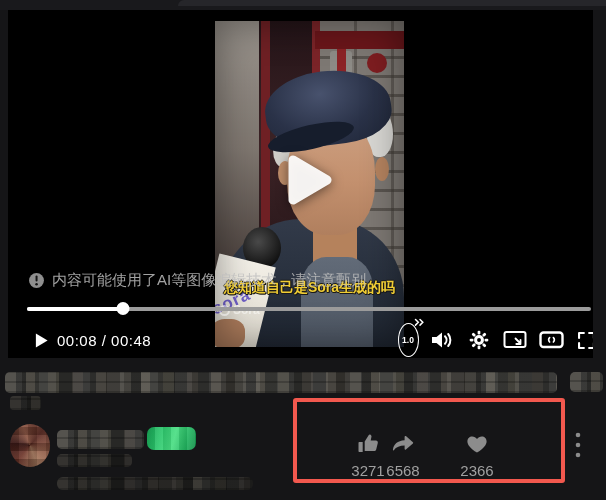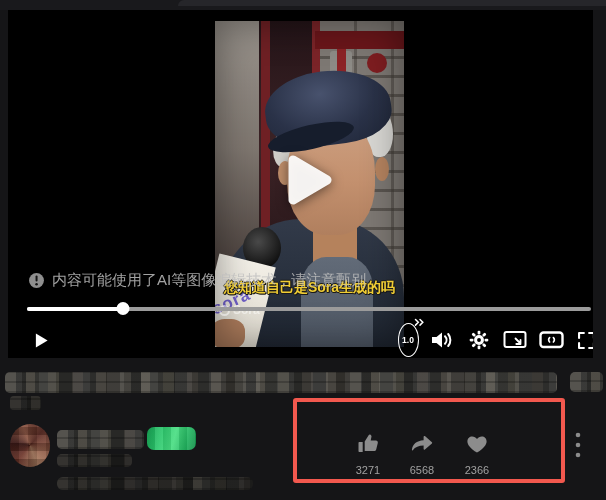--- a/index.html
+++ b/index.html
@@ -74,21 +74,21 @@
   #avatar::after { content:""; position:absolute; inset:0; background:repeating-linear-gradient(0deg,rgba(0,0,0,.18) 0 8px,rgba(255,255,255,.05) 8px 16px),repeating-linear-gradient(90deg,rgba(0,0,0,.12) 0 9px,rgba(255,255,255,.04) 9px 18px); }
   #badge { left:147px; top:427px; width:49px; height:23px; border-radius:7px; cursor:pointer; overflow:hidden;
      background:linear-gradient(105deg,#17a355 0%,#2ec96e 30%,#4ade83 55%,#22b35f 80%,#128c47 100%); }
   #badge::after { content:""; position:absolute; inset:0; background:repeating-linear-gradient(90deg,rgba(0,0,0,.08) 0 8px,rgba(255,255,255,.08) 8px 16px); }
 
   
   #highlight-box { left:293px; top:398px; width:272px; height:85px; border:4px solid #f2584e; border-radius:3px; z-index:3; pointer-events:none; }
 
   
   .action-btn { position:absolute; top:432px; width:54px; height:46px; display:flex; flex-direction:column; align-items:center; justify-content:space-between; cursor:pointer; z-index:4; }
-  .action-count { color:#a0a0a0; font-size:11px; line-height:15px; }
+  .action-count { color:#a0a0a0; font-size:15px; line-height:15px; }
   #more-menu { left:569px; top:430px; width:18px; height:30px; display:flex; align-items:center; justify-content:center; cursor:pointer; }
 </style>
 </head>
 <body>
 
 <div id="stage">
 
   <div class="abs" id="topbar">
     <div class="abs" id="topbar-panel"></div>
   </div>
@@ -146,20 +146,23 @@
     <div class="abs" id="progress-track">
       <div class="abs" id="progress-played" style="width: 17%;"></div>
       <div class="abs" id="playhead" style="left: 17%;"></div>
     </div>
 
     <div class="ctrl" style="left:23px;width:20px;">
       <svg width="15" height="17" viewBox="0 0 16 18">
         <path d="M2 1.5 L14.5 9 L2 16.5 Z" fill="#ffffff"></path>
       </svg>
     </div>
+    <div class="ctrl" style="left:49px;width:96px;justify-content:flex-start;">
+      <span id="time-text">00:08 / 00:48</span>
+    </div>
 
     <div class="ctrl" style="left:385px;width:30px;">
       <span class="spd-circle">
         <span>1.0</span>
         <svg class="spd-marks" width="11" height="9" viewBox="0 0 11 9">
           <path d="M1.5 1.5l2.8 2.8-2.8 2.8M6 1.5l2.8 2.8L6 7.1" stroke="#fff" stroke-width="1.5" fill="none" stroke-linecap="round"></path>
         </svg>
       </span>
     </div>
 
@@ -220,21 +223,21 @@
   <div class="mosaic dark" style="left:57px;top:477px;width:196px;height:13px;border-radius:6px;"></div>
 
   <div class="abs" id="highlight-box"></div>
 
   <div class="action-btn" style="left:341px;">
     <svg width="25" height="24" viewBox="0 0 24 24">
       <path fill="#8c8c8c" d="M3 10h3.2v10H3c-.6 0-1-.4-1-1v-8c0-.6.4-1 1-1zm5.2 10V9.6L12.3 3c.3-.5.9-.7 1.4-.4l.6.3c.5.3.8.9.7 1.5l-.8 4.1h5.2c1.3 0 2.2 1.2 1.9 2.4l-1.6 6.5c-.3 1-1.2 1.6-2.2 1.6H8.2z"></path>
     </svg>
     <span class="action-count">3271</span>
   </div>
-  <div class="action-btn" style="left:395px;">
+  <div class="action-btn" style="left:376px;">
     <svg width="26" height="24" viewBox="0 0 24 24">
       <path fill="#8c8c8c" d="M13.6 8.2V4.7c0-.7.8-1.1 1.3-.6l7 6.1c.4.3.4.9 0 1.2l-7 6.1c-.5.5-1.3.1-1.3-.6v-3.4c-4.8 0-8.3 1.5-10.8 4.7-.3.4-1 .1-.9-.4.7-5.8 4.6-9 11.7-9.6z"></path>
     </svg>
     <span class="action-count">6568</span>
   </div>
   <div class="action-btn" style="left:450px;">
     <svg width="24" height="24" viewBox="0 0 24 24">
       <path fill="#8c8c8c" d="M12 20.6C5.6 16.3 2.4 12.9 2.4 9.4c0-2.8 2.1-4.9 4.8-4.9 1.9 0 3.7 1 4.8 2.6 1.1-1.6 2.9-2.6 4.8-2.6 2.7 0 4.8 2.1 4.8 4.9 0 3.5-3.2 6.9-9.6 11.2z"></path>
     </svg>
     <span class="action-count">2366</span>

